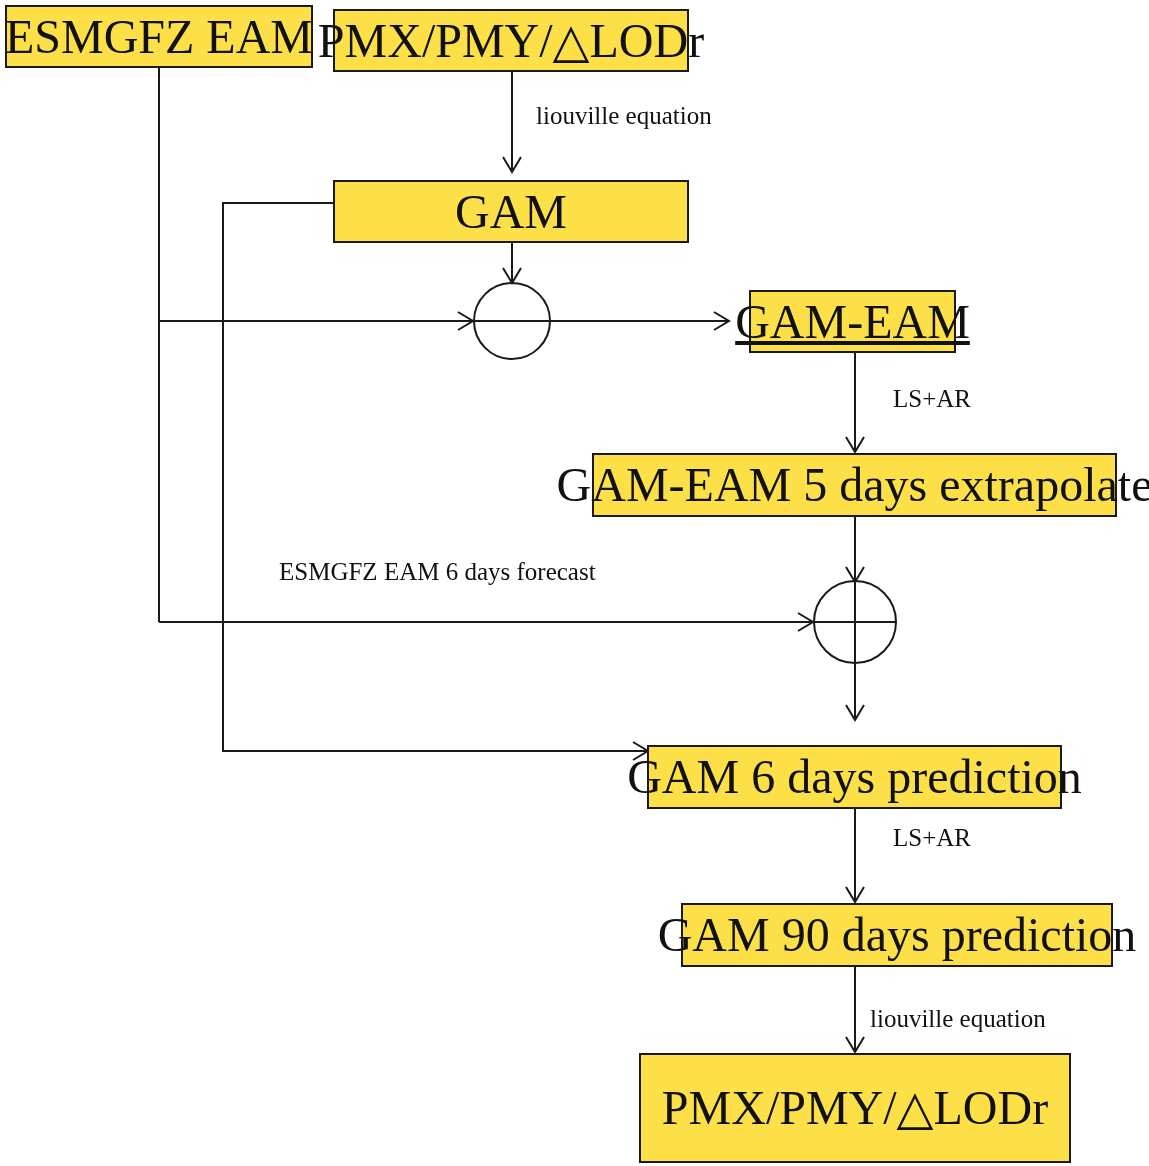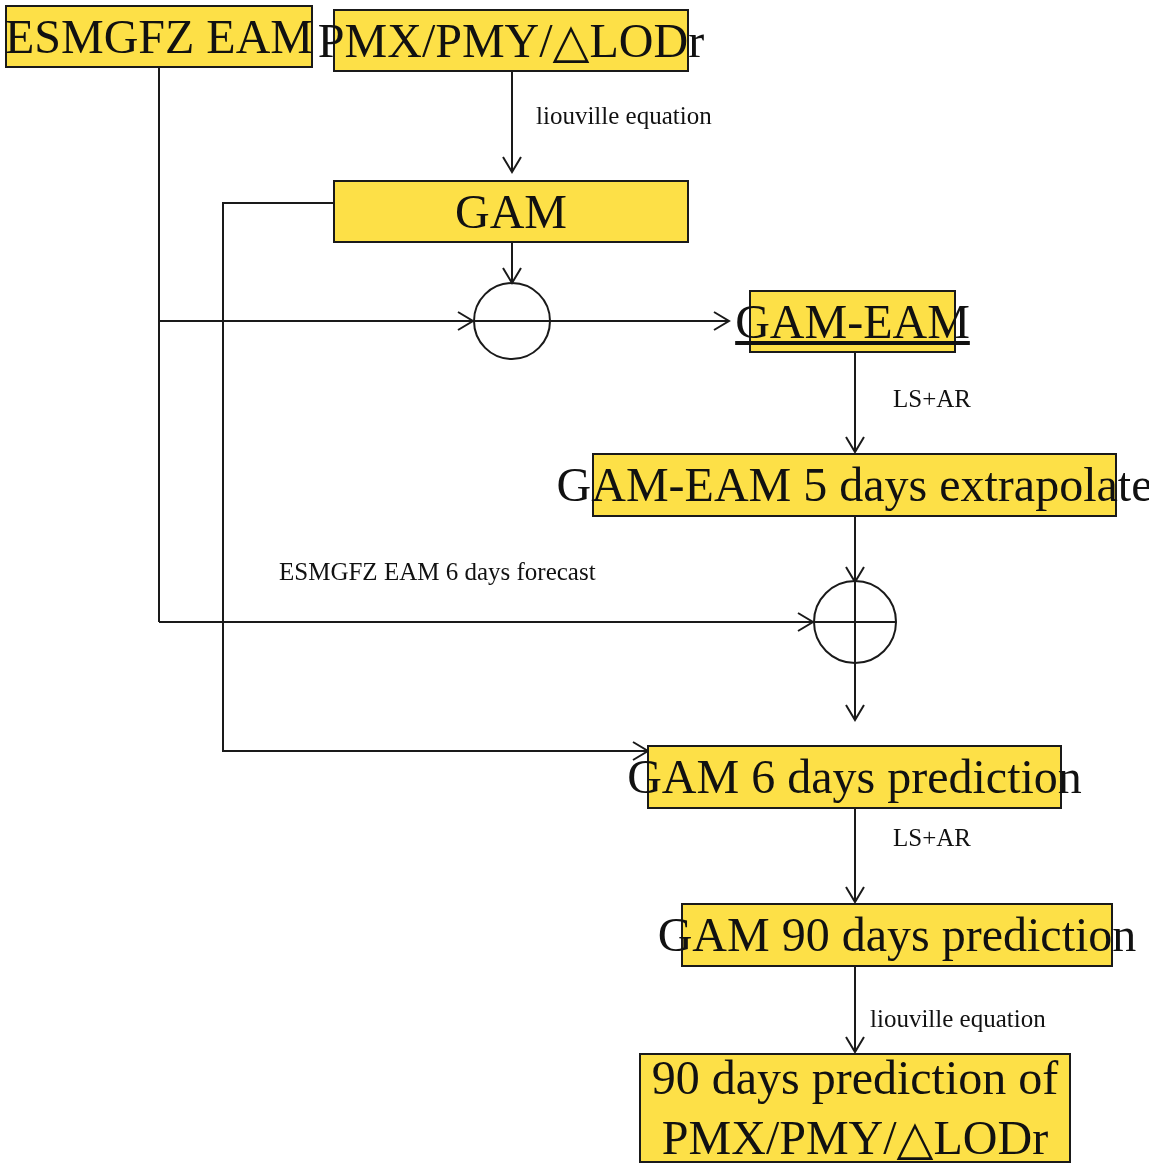--- a/index.html
+++ b/index.html
@@ -80,15 +80,14 @@
 
 <div class="node" style="left:647px;top:721px;width:415px;height:64px;margin-top:24px;">GAM 6 days prediction</div>
 
 <div class="label" style="left:893px;top:825px;">LS+AR</div>
 
 <div class="node" style="left:639px;top:903px;width:432px;height:64px;margin-left:42px;">GAM 90 days prediction</div>
 
 <div class="label" style="left:870px;top:1006px;">liouville equation</div>
 
 <div class="node multi" style="left:639px;top:1053px;width:432px;height:110px;flex-direction:column;">
-  <span>90 days prediction of</span>
   <span>PMX/PMY/△LODr</span>
 </div>
 
 </body></html>

